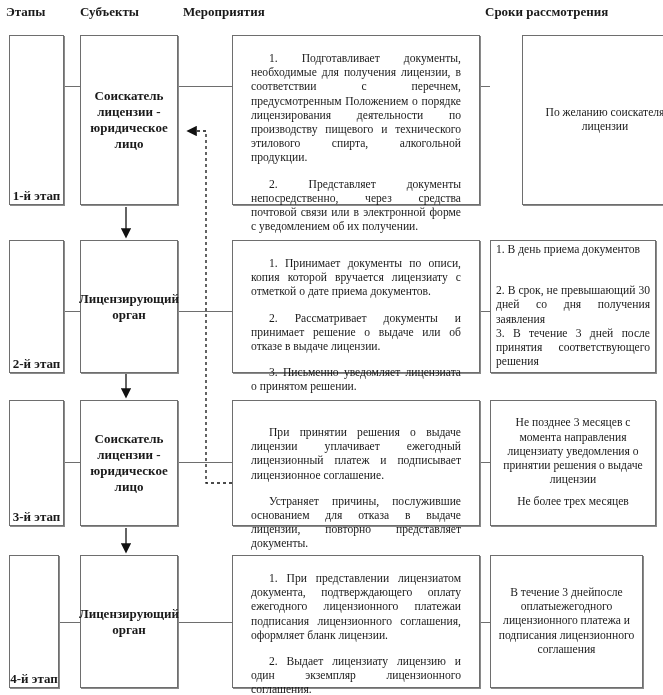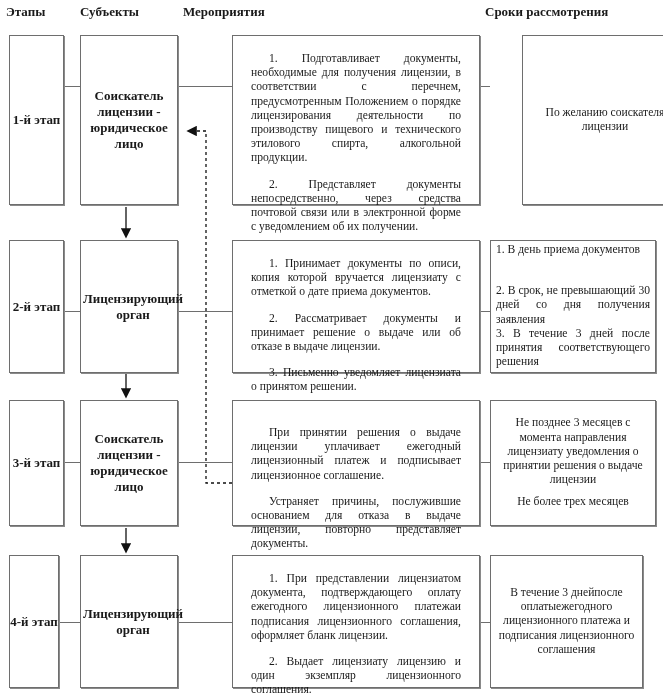--- a/index.html
+++ b/index.html
@@ -1,22 +1,22 @@
 <!DOCTYPE html>
 <html><head>
   <meta charset="utf-8">
   <style>
     html, body { margin: 0; padding: 0; background: #ffffff; }
     body { width: 663px; height: 695px; position: relative; overflow: hidden;
       font-family: "Liberation Serif", serif; color: #1a1a1a; }
     .hdr { position: absolute; top: 4px; font-weight: bold; font-size: 13px; text-align: left; }
     .box { position: absolute; border: 1px solid #6e6e6e; box-sizing: border-box; background: #fff;
       box-shadow: 1px 1px 0 #8a8a8a; }
-    .stage { display: flex; align-items: center; justify-content: center; font-weight: bold; font-size: 13px; }
-    .subj { display: flex; align-items: center; text-align: center;
+    .stage { display: flex; align-items: flex-end; justify-content: center; font-weight: bold; font-size: 13px; }
+    .subj { display: flex; align-items: center; justify-content: center; text-align: center;
       font-weight: bold; font-size: 13px; line-height: 16px; padding: 0 2px; }
     .act { font-size: 11.6px; line-height: 14.2px; padding: 4px 6px 2px 6px; text-align: justify; }
     .act p { margin: 12px; text-indent: 18px; }
     .act p.gap { margin-top: 5px; }
     .term { font-size: 11.6px; line-height: 14.2px; }
     .term.center { display: flex; flex-direction: column; align-items: center; justify-content: center; text-align: center; }
     .term p { margin: 0; }
     .line { position: absolute; background: #6e6e6e; }
     svg.overlay { position: absolute; left: 0; top: 0; pointer-events: none; }
   </style>

